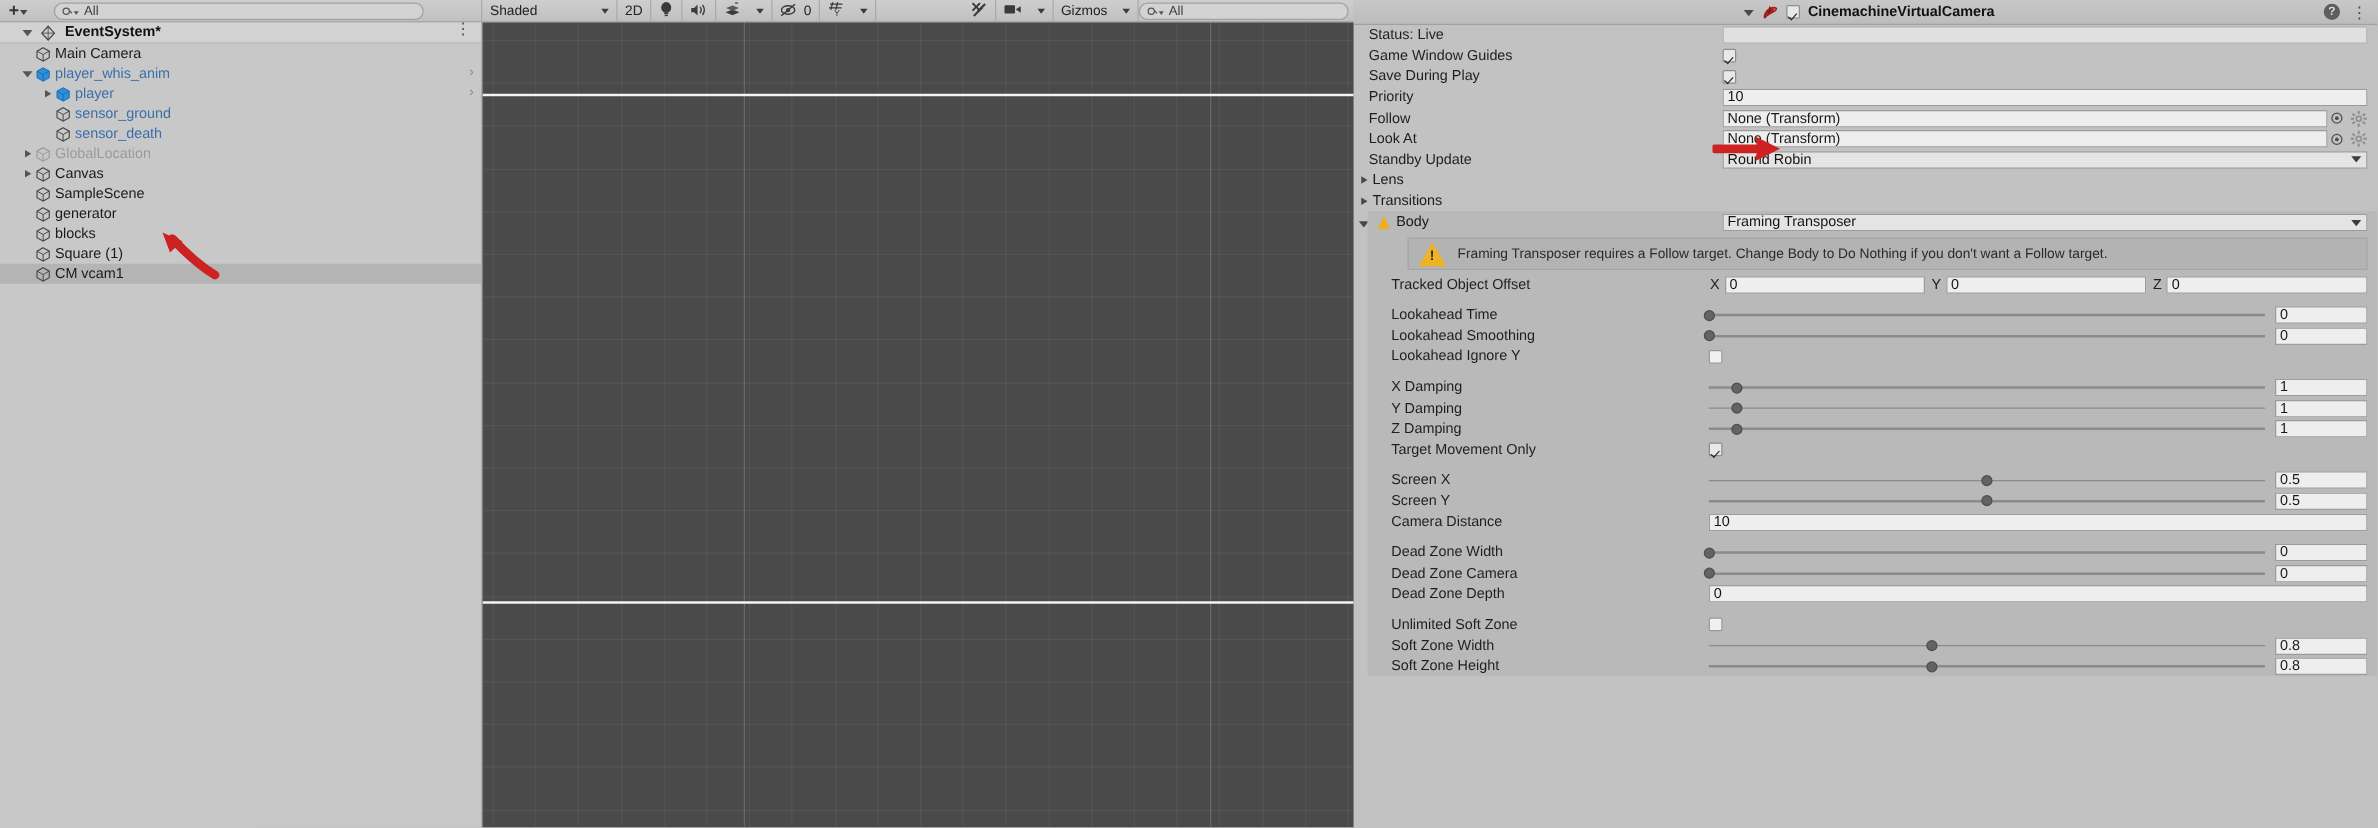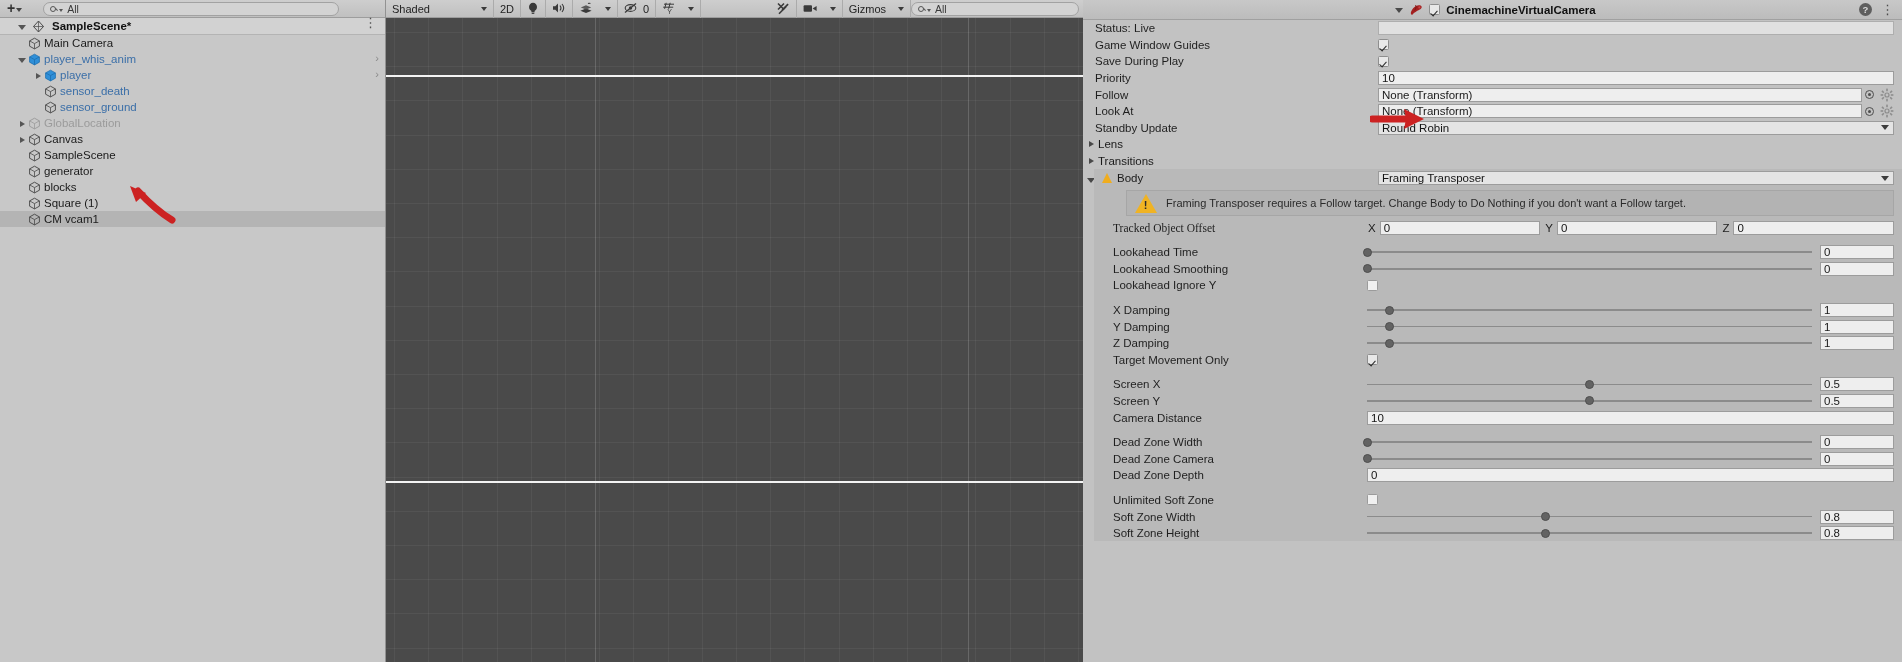--- a/index.html
+++ b/index.html
@@ -172,21 +172,21 @@
     </div>
 
     <div class="scene-row">
       <span class="foldout"><i class="open"></i></span>
       <span class="cube">
         <svg width="13" height="13" viewBox="0 0 13 13">
             <path d="M6.5 1 L11.5 6.5 L6.5 12 L1.5 6.5 Z" fill="none" stroke="#4a4a4a" stroke-width="1"></path>
             <path d="M6.5 1 L6.5 12 M1.5 6.5 L11.5 6.5" stroke="#4a4a4a" stroke-width="0.7"></path>
           </svg>
       </span>
-      <span class="scene-title">SampleScene*</span>
+      <span class="scene-title">EventSystem*</span>
       <span class="kebab">⋮</span>
     </div>
 
     <div class="h-list" id="hier-list">
         <div class="h-row">
           <span class="foldout" style="margin-left: 16px;"></span>
           <span class="cube">
             <svg width="13" height="13" viewBox="0 0 13 13">
               <path d="M6.5 1.2 L11.4 3.9 L11.4 9.2 L6.5 11.9 L1.6 9.2 L1.6 3.9 Z" fill="none" stroke="#4a4a4a" stroke-width="0.95"></path>
               <path d="M1.6 3.9 L6.5 6.6 L11.4 3.9 M6.5 6.6 L6.5 11.9" stroke="#4a4a4a" stroke-width="0.8" fill="none"></path>
@@ -217,31 +217,31 @@
           <span class="arrow-right">›</span>
         </div>
         <div class="h-row">
           <span class="foldout" style="margin-left: 32px;"></span>
           <span class="cube">
             <svg width="13" height="13" viewBox="0 0 13 13">
               <path d="M6.5 1.2 L11.4 3.9 L11.4 9.2 L6.5 11.9 L1.6 9.2 L1.6 3.9 Z" fill="none" stroke="#4a4a4a" stroke-width="0.95"></path>
               <path d="M1.6 3.9 L6.5 6.6 L11.4 3.9 M6.5 6.6 L6.5 11.9" stroke="#4a4a4a" stroke-width="0.8" fill="none"></path>
             </svg>
           </span>
+          <span class="lbl" style="color: rgb(59, 111, 168);">sensor_ground</span>
+        </div>
+        <div class="h-row">
+          <span class="foldout" style="margin-left: 32px;"></span>
+          <span class="cube">
+            <svg width="13" height="13" viewBox="0 0 13 13">
+              <path d="M6.5 1.2 L11.4 3.9 L11.4 9.2 L6.5 11.9 L1.6 9.2 L1.6 3.9 Z" fill="none" stroke="#4a4a4a" stroke-width="0.95"></path>
+              <path d="M1.6 3.9 L6.5 6.6 L11.4 3.9 M6.5 6.6 L6.5 11.9" stroke="#4a4a4a" stroke-width="0.8" fill="none"></path>
+            </svg>
+          </span>
           <span class="lbl" style="color: rgb(59, 111, 168);">sensor_death</span>
-        </div>
-        <div class="h-row">
-          <span class="foldout" style="margin-left: 32px;"></span>
-          <span class="cube">
-            <svg width="13" height="13" viewBox="0 0 13 13">
-              <path d="M6.5 1.2 L11.4 3.9 L11.4 9.2 L6.5 11.9 L1.6 9.2 L1.6 3.9 Z" fill="none" stroke="#4a4a4a" stroke-width="0.95"></path>
-              <path d="M1.6 3.9 L6.5 6.6 L11.4 3.9 M6.5 6.6 L6.5 11.9" stroke="#4a4a4a" stroke-width="0.8" fill="none"></path>
-            </svg>
-          </span>
-          <span class="lbl" style="color: rgb(59, 111, 168);">sensor_ground</span>
         </div>
         <div class="h-row">
           <span class="foldout" style="margin-left: 16px;"><i></i></span>
           <span class="cube">
             <svg width="13" height="13" viewBox="0 0 13 13">
               <path d="M6.5 1.2 L11.4 3.9 L11.4 9.2 L6.5 11.9 L1.6 9.2 L1.6 3.9 Z" fill="none" stroke="#9b9b9b" stroke-width="0.95"></path>
               <path d="M1.6 3.9 L6.5 6.6 L11.4 3.9 M6.5 6.6 L6.5 11.9" stroke="#9b9b9b" stroke-width="0.8" fill="none"></path>
             </svg>
           </span>
           <span class="lbl" style="color: rgb(155, 155, 155);">GlobalLocation</span>
@@ -596,21 +596,21 @@
               </span>
             </span>
           </div>
 
           <div class="warn-box">
             <span class="warn-big"></span>
             <span class="warn-txt">Framing Transposer requires a Follow target.  Change Body to Do Nothing if you don't want a Follow target.</span>
           </div>
 
           <div class="row">
-            <span class="lab" style="padding-left:19px;font-family:Liberation Serif, serif;">Tracked Object Offset</span>
+            <span class="lab" style="padding-left:19px;">Tracked Object Offset</span>
             <span class="ctrl" style="left:273px;right:8px;">
               <span class="axislbl">X</span>
               <span class="fld" style="flex:1;">0</span>
               <span class="axislbl" style="padding-left:5px;">Y</span>
               <span class="fld" style="flex:1;">0</span>
               <span class="axislbl" style="padding-left:5px;">Z</span>
               <span class="fld" style="flex:1;">0</span>
             </span>
           </div>
 

